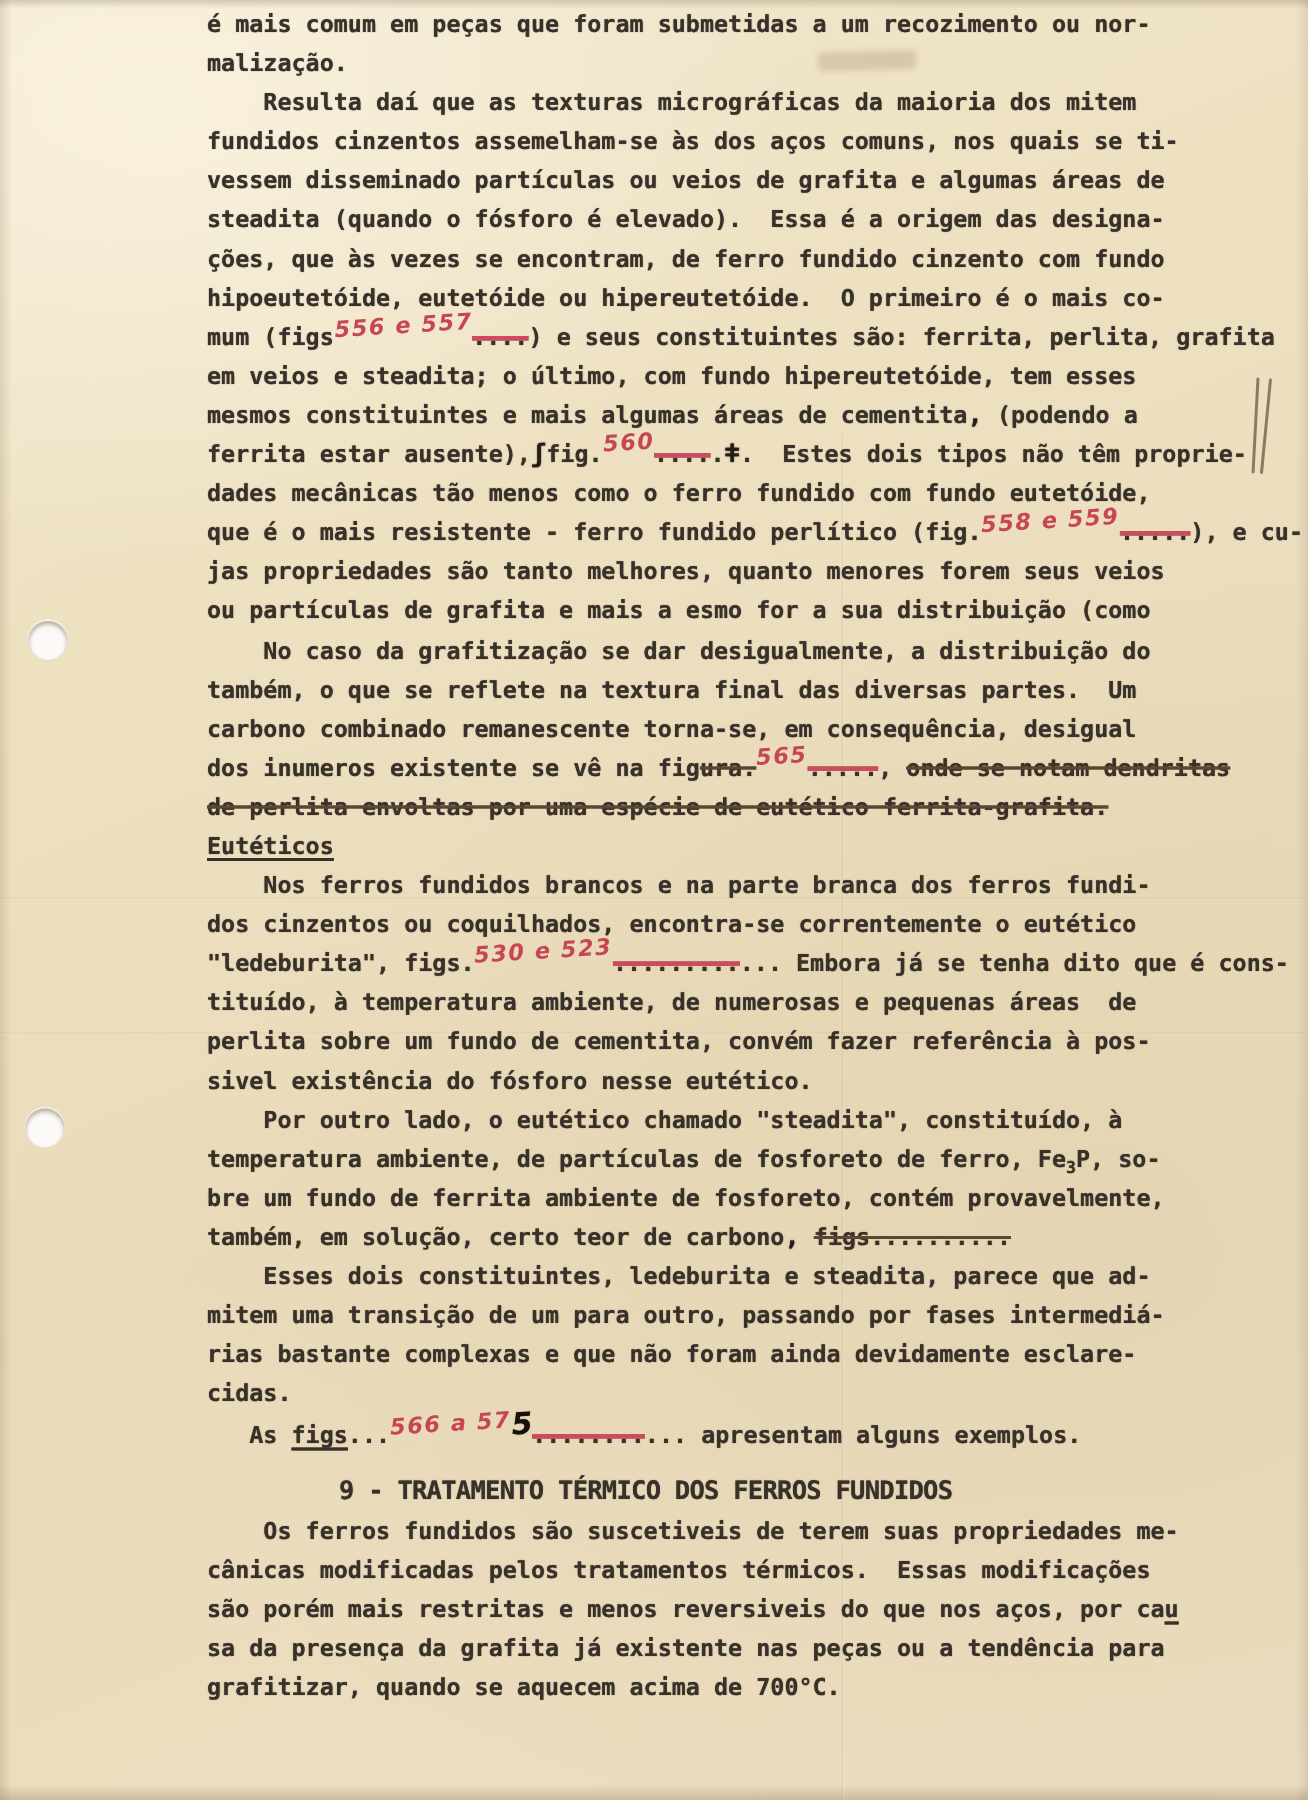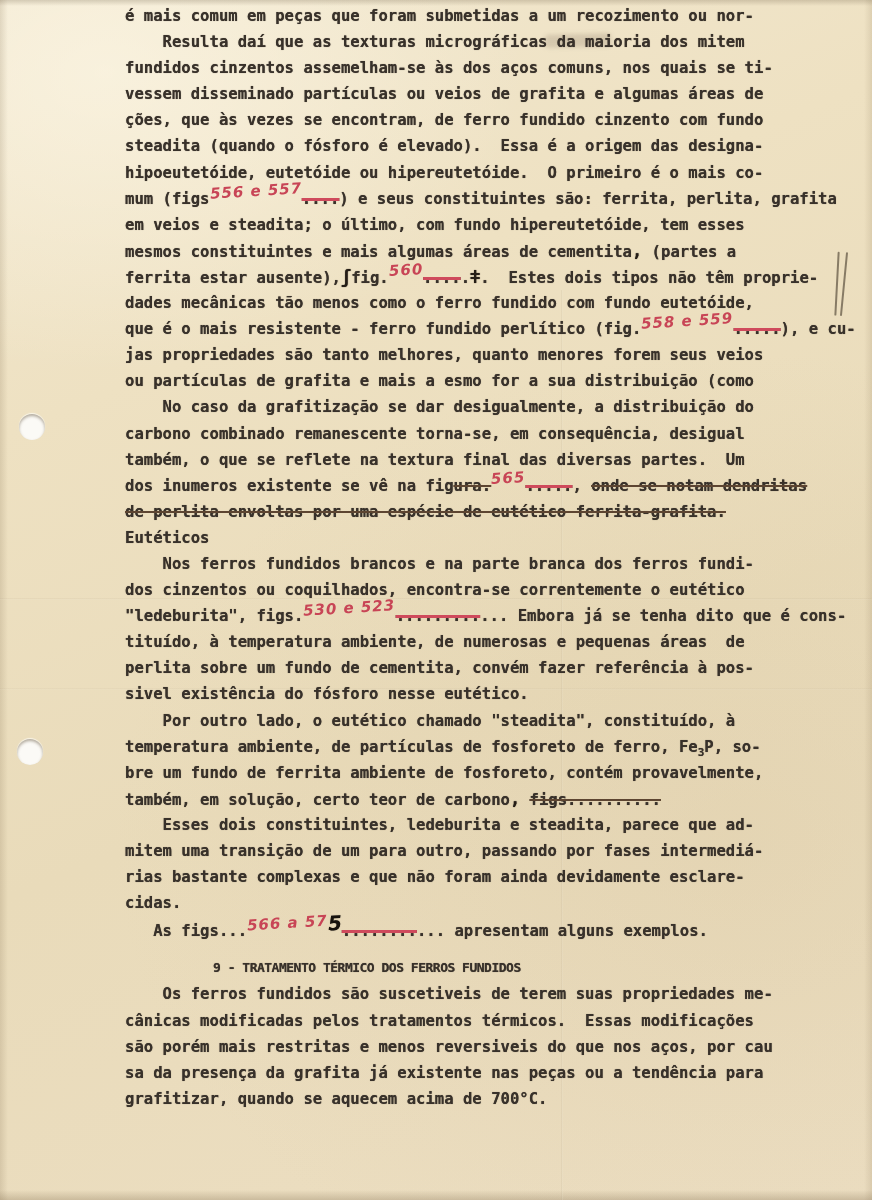--- a/index.html
+++ b/index.html
@@ -39,29 +39,29 @@
     position:absolute;left:545px;top:34px;width:66px;height:13px;
     background:rgba(118,102,80,.22);filter:blur(2px);transform:rotate(-1.5deg);
     border-radius:3px;
   }
   .margin-tick{position:absolute;left:833px;top:252px;width:18px;height:64px;transform:rotate(4deg);}
   .margin-tick i{position:absolute;top:0;width:2px;height:100%;background:rgba(96,85,66,.72);border-radius:2px;}
   .margin-tick i:first-child{left:3px;transform:rotate(-1deg);}
   .margin-tick i:last-child{left:10px;transform:rotate(1.5deg);}
 
   #text-block{
-    position:absolute;left:125px;top:3px;width:730px;
+    position:absolute;left:138px;top:3px;width:730px;
     font-size:15.6px;line-height:26.1px;
     font-weight:bold;
     color:#38312a;
     text-shadow:0 0 .7px rgba(56,49,42,.85);
   }
   .line{white-space:pre;height:26.1px;}
-  .line.head{font-size:13px;letter-spacing:-0.5px;padding-left:88px;}
-  .u{text-decoration-thickness:1.5px;text-underline-offset:3px;}
+  .line.head{font-size:17px;letter-spacing:-0.5px;padding-left:88px;}
+  .u{text-decoration:underline;text-decoration-thickness:1.5px;text-underline-offset:3px;}
   .st{text-decoration:line-through;text-decoration-color:#5d4531;text-decoration-thickness:2.2px;text-align:right;}
   .rd{text-decoration:line-through;text-decoration-color:#cf4a5c;text-decoration-thickness:2.6px;}
   .hr,.hb{
     font-family:"DejaVu Sans","Liberation Sans",sans-serif;
     font-style:italic;display:inline-block;
     transform:rotate(-3.5deg);position:relative;top:-8px;
   }
   .hr{color:#c84556;font-size:15px;font-weight:600;letter-spacing:1px;text-shadow:none;}
   .hb{color:#17120d;font-size:20px;font-weight:bold;top:-6px;letter-spacing:0;}
   .hd{color:#241d16;font-weight:bold;font-size:17px;text-shadow:0 0 1px #241d16;}
@@ -84,37 +84,38 @@
 
   <div class="ghost-smudge"></div>
 
   <div class="margin-tick">
       <i></i>
       <i></i>
     </div>
 
   <div id="text-block">
       <div class="line"><span>é mais comum em peças que foram submetidas a um recozimento ou nor-</span></div>
+      <div class="line"><span>malização.</span></div>
       <div class="line"><span>    Resulta daí que as texturas micrográficas da maioria dos mitem</span></div>
       <div class="line"><span>fundidos cinzentos assemelham-se às dos aços comuns, nos quais se ti-</span></div>
       <div class="line"><span>vessem disseminado partículas ou veios de grafita e algumas áreas de</span></div>
+      <div class="line"><span>steadita (quando o fósforo é elevado).  Essa é a origem das designa-</span></div>
       <div class="line"><span>ções, que às vezes se encontram, de ferro fundido cinzento com fundo</span></div>
-      <div class="line"><span>steadita (quando o fósforo é elevado).  Essa é a origem das designa-</span></div>
       <div class="line"><span>hipoeutetóide, eutetóide ou hipereutetóide.  O primeiro é o mais co-</span></div>
       <div class="line"><span>mum (figs</span><span class="hr">556 e 557</span><span class="rd">....</span><span>) e seus constituintes são: ferrita, perlita, grafita</span></div>
       <div class="line"><span>em veios e steadita; o último, com fundo hipereutetóide, tem esses</span></div>
-      <div class="line"><span>mesmos constituintes e mais algumas áreas de cementita</span><span class="hd">,</span><span> (partes a</span></div>
+      <div class="line"><span>mesmos constituintes e mais algumas áreas de cementita</span><span class="hd">,</span><span> (podendo a</span></div>
       <div class="line"><span>ferrita estar ausente),</span><span class="hd">ʃ</span><span>fig.</span><span class="hr">560</span><span class="rd">....</span><span>.</span><span class="hd">ǂ</span><span>.  Estes dois tipos não têm proprie-</span></div>
       <div class="line"><span>dades mecânicas tão menos como o ferro fundido com fundo eutetóide,</span></div>
       <div class="line"><span>que é o mais resistente - ferro fundido perlítico (fig.</span><span class="hr">558 e 559</span><span class="rd">.....</span><span>), e cu-</span></div>
       <div class="line"><span>jas propriedades são tanto melhores, quanto menores forem seus veios</span></div>
       <div class="line"><span>ou partículas de grafita e mais a esmo for a sua distribuição (como</span></div>
       <div class="line"><span>    No caso da grafitização se dar desigualmente, a distribuição do</span></div>
+      <div class="line"><span>também, o que se reflete na textura final das diversas partes.  Um</span></div>
       <div class="line"><span>carbono combinado remanescente torna-se, em consequência, desigual</span></div>
-      <div class="line"><span>também, o que se reflete na textura final das diversas partes.  Um</span></div>
       <div class="line"><span>dos inumeros existente se vê na fig</span><span class="st">ura.</span><span class="hr">565</span><span class="rd">.....</span><span>, </span><span class="st">onde se notam dendritas</span></div>
       <div class="line"><span class="st">de perlita envoltas por uma espécie de eutético ferrita-grafita.</span></div>
       <div class="line"><span class="u">Eutéticos</span></div>
       <div class="line"><span>    Nos ferros fundidos brancos e na parte branca dos ferros fundi-</span></div>
       <div class="line"><span>dos cinzentos ou coquilhados, encontra-se correntemente o eutético</span></div>
       <div class="line"><span>"ledeburita", figs.</span><span class="hr">530 e 523</span><span class="rd">.........</span><span>... Embora já se tenha dito que é cons-</span></div>
       <div class="line"><span>tituído, à temperatura ambiente, de numerosas e pequenas áreas  de</span></div>
       <div class="line"><span>perlita sobre um fundo de cementita, convém fazer referência à pos-</span></div>
       <div class="line"><span>sivel existência do fósforo nesse eutético.</span></div>
       <div class="line"><span>    Por outro lado, o eutético chamado "steadita", constituído, à</span></div>

